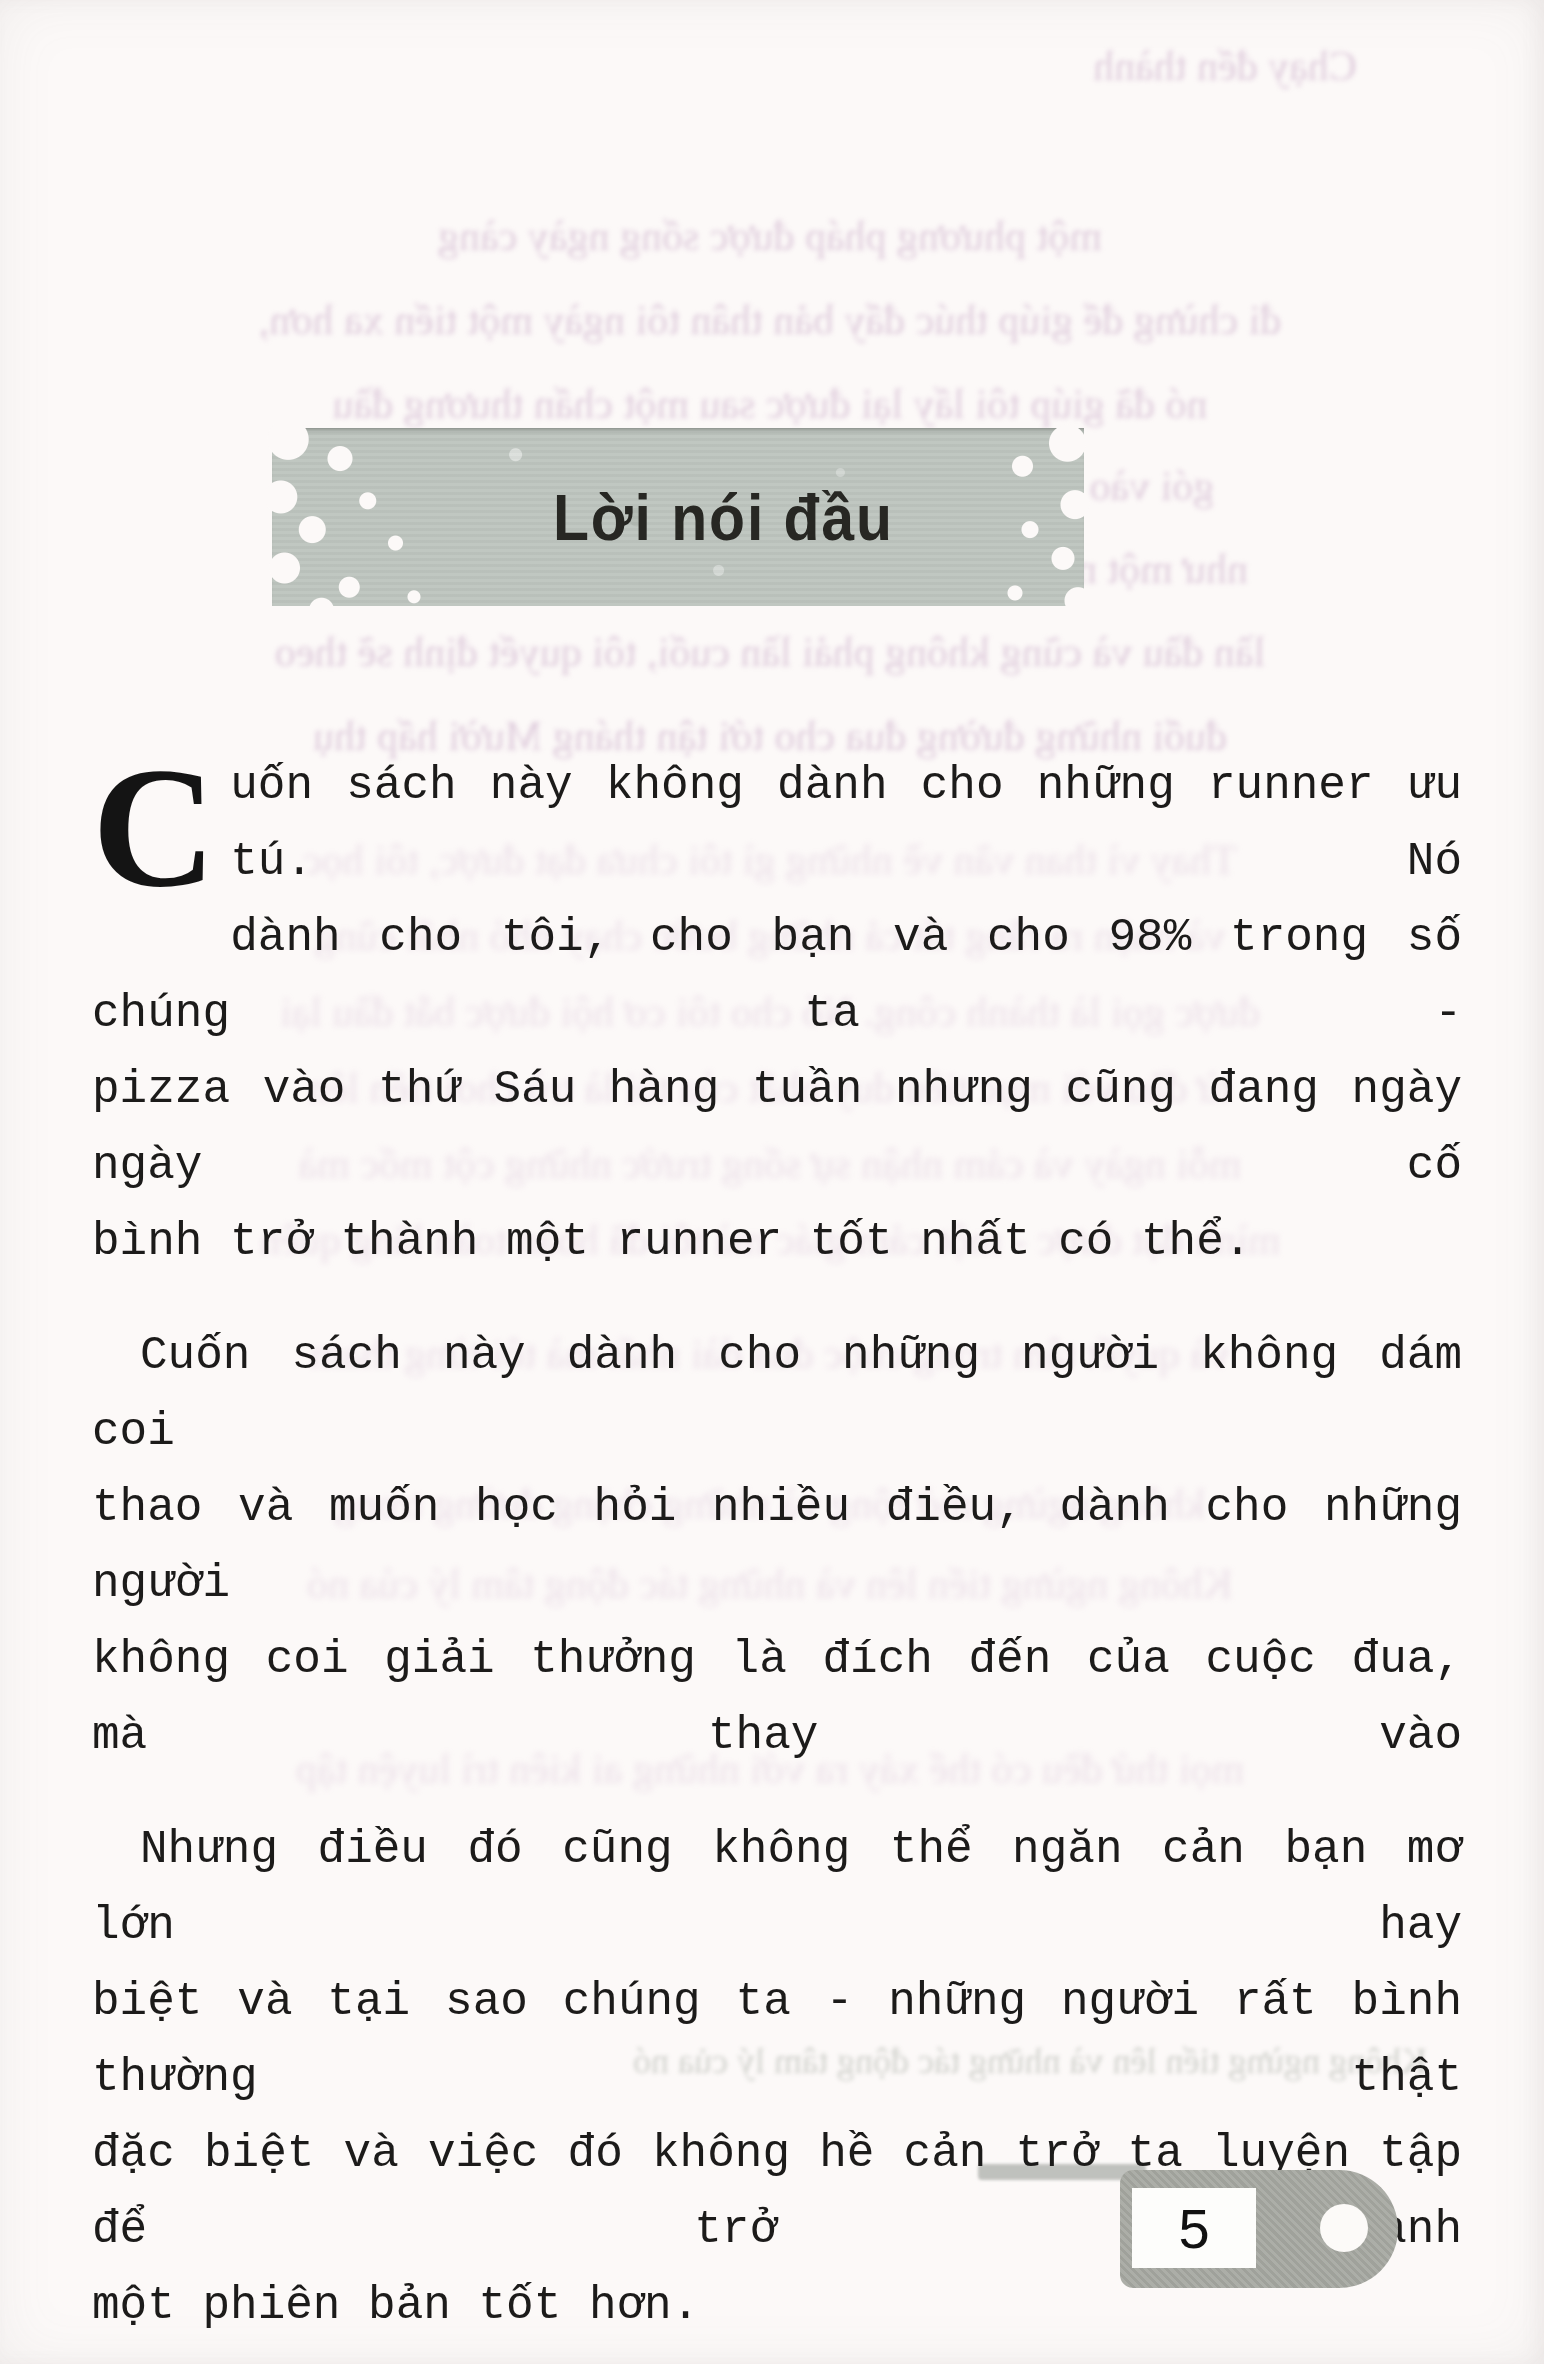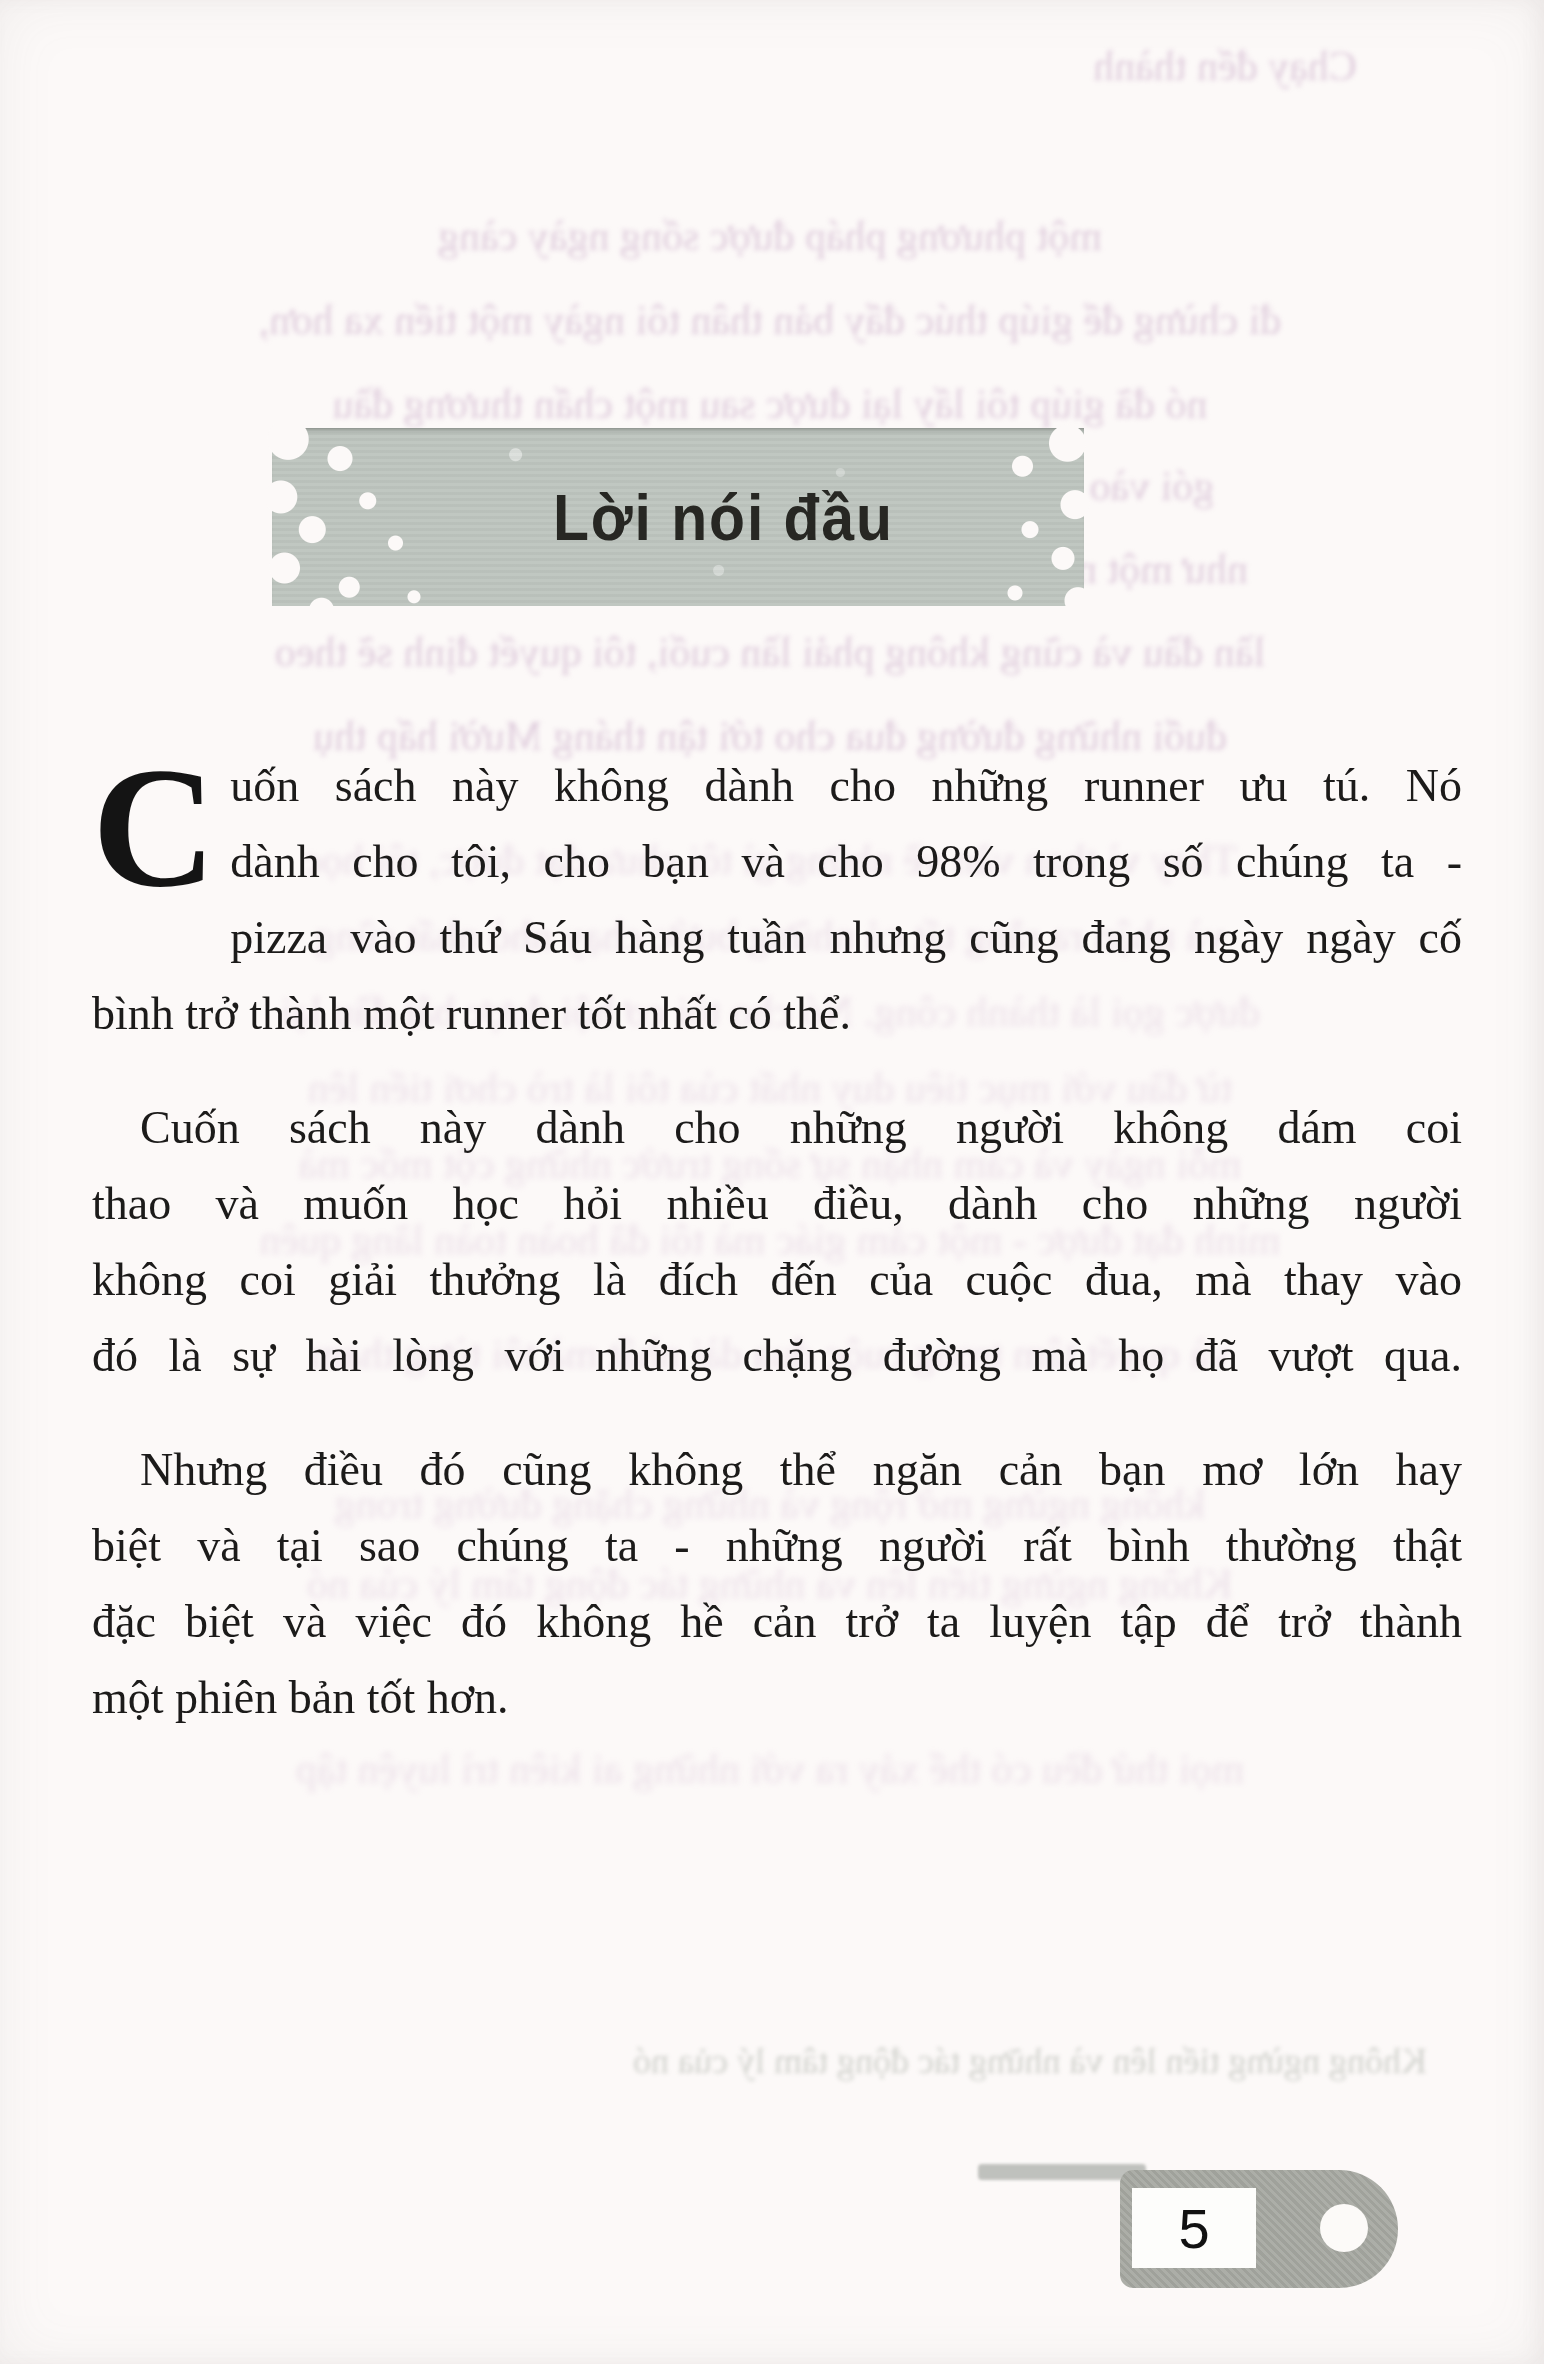--- a/index.html
+++ b/index.html
@@ -83,21 +83,21 @@
     transform:translateX(45px) scaleX(.95) scaleY(1.05);
     position:relative;z-index:3;
   }
   
   .body-text{
     position:absolute;left:92px;top:748px;width:1370px;z-index:2;
     font-size:46px;line-height:76px;color:#1c1b1a;
   }
   .para{margin:0 0 38px 0;}
   .para:last-child{margin-bottom:0;}
-  .line{text-align:justify;text-align-last:justify;}
+  .line{text-align:justify;text-align-last:justify;font-family:Liberation Mono, monospace;}
   .line.short-last{text-align-last:left;}
   .line.indent{text-indent:48px;}
   .drop-cap{
     float:left;
     font-weight:bold;
     font-size:172px;
     line-height:150px;
     height:150px;
     margin:4px 14px 0 0;
     color:#141414;
@@ -159,21 +159,20 @@
         <span class="drop-cap">C</span>
         <div class="line">uốn sách này không dành cho những runner ưu tú. Nó</div>
         <div class="line">dành cho tôi, cho bạn và cho 98% trong số chúng ta -</div>
         <div class="line">pizza vào thứ Sáu hàng tuần nhưng cũng đang ngày ngày cố</div>
         <div class="line short-last">bình trở thành một runner tốt nhất có thể.</div>
       </div>
       <div class="para">
         <div class="line indent">Cuốn sách này dành cho những người không dám coi</div>
         <div class="line">thao và muốn học hỏi nhiều điều, dành cho những người</div>
         <div class="line">không coi giải thưởng là đích đến của cuộc đua, mà thay vào</div>
-        <div class="line">đó là sự hài lòng với những chặng đường mà họ đã vượt qua.</div>
       </div>
       <div class="para">
         <div class="line indent">Nhưng điều đó cũng không thể ngăn cản bạn mơ lớn hay</div>
         <div class="line">biệt và tại sao chúng ta - những người rất bình thường thật</div>
         <div class="line">đặc biệt và việc đó không hề cản trở ta luyện tập để trở thành</div>
         <div class="line short-last">một phiên bản tốt hơn.</div>
       </div>
     </div>
 
   <div class="page-tab">

